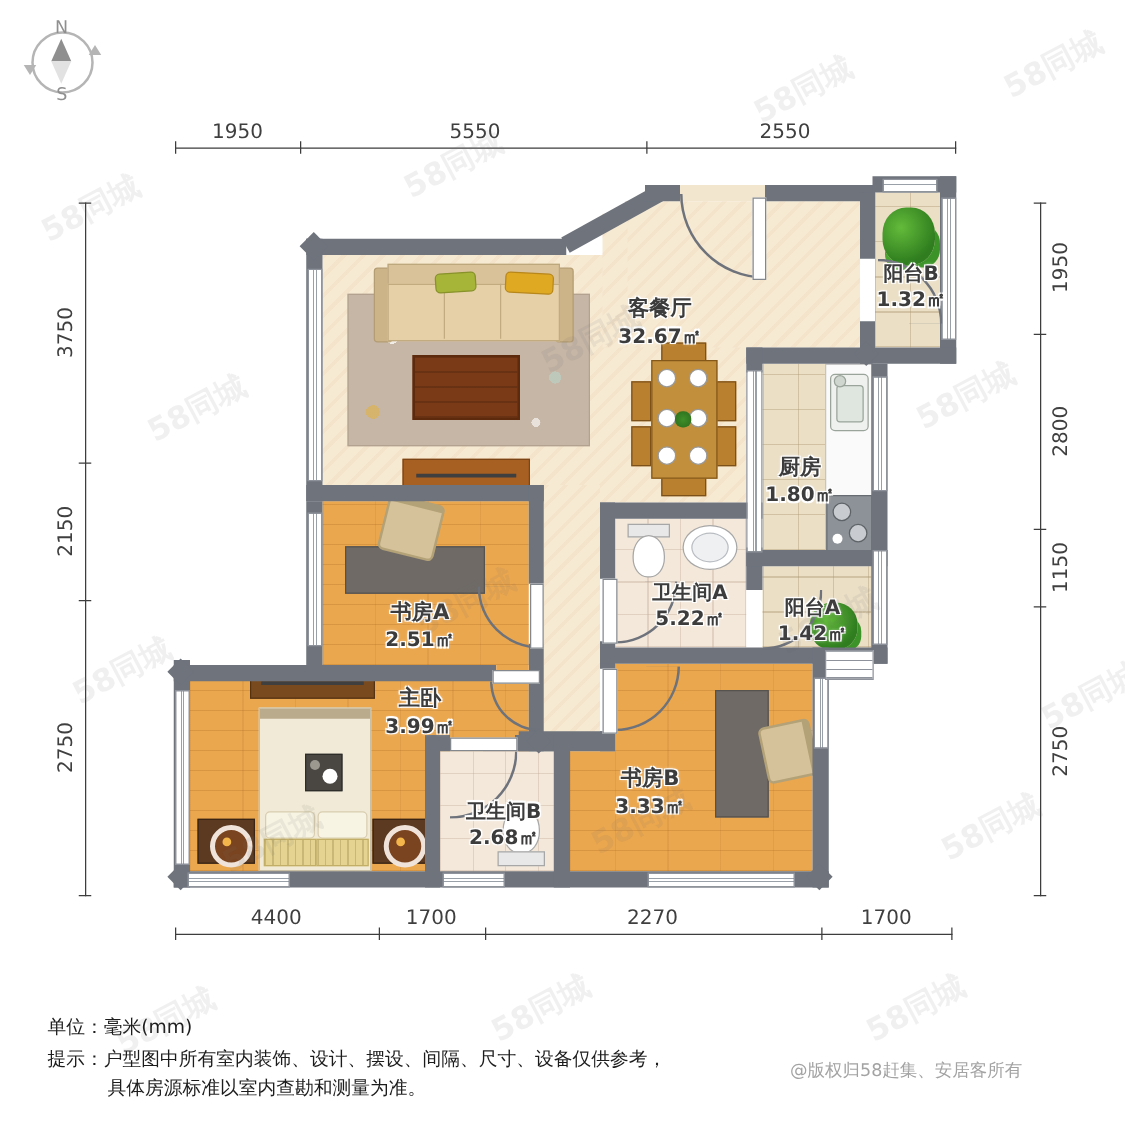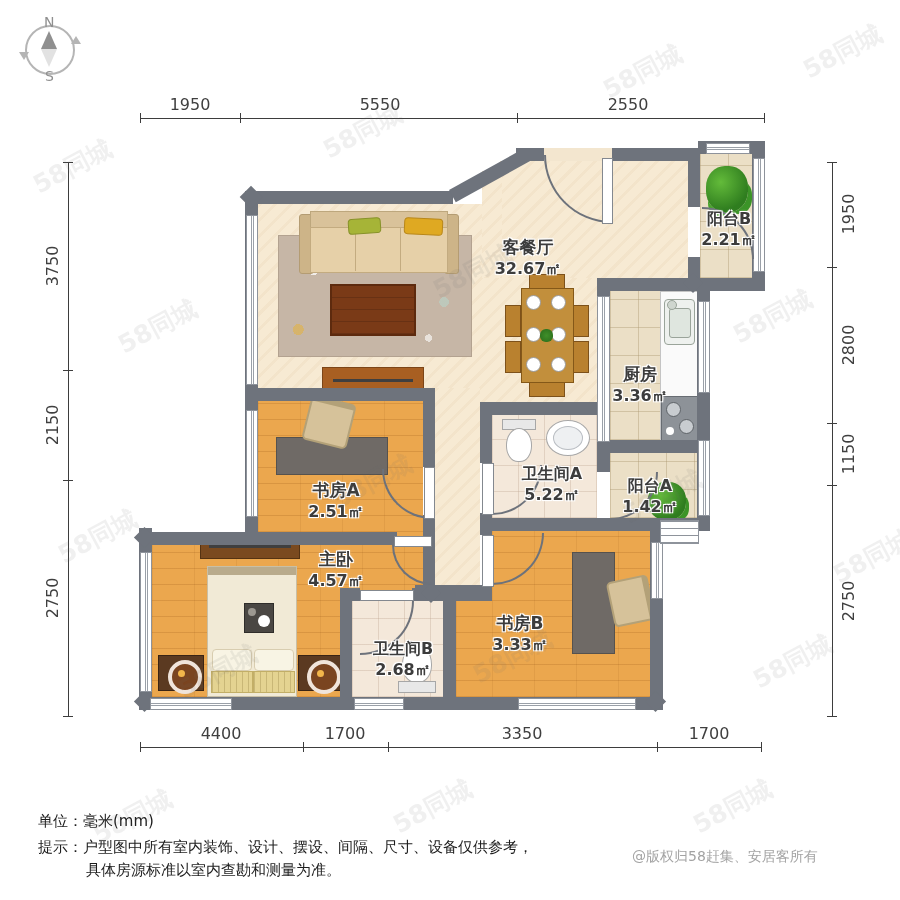--- a/index.html
+++ b/index.html
@@ -76,21 +76,21 @@
 
 <div>
   <div class="dline" style="left:140px;top:747px;width:622px;height:1px;"></div>
   <div class="tickV" style="left:140px;top:742px;"></div>
   <div class="tickV" style="left:303px;top:742px;"></div>
   <div class="tickV" style="left:388px;top:742px;"></div>
   <div class="tickV" style="left:657px;top:742px;"></div>
   <div class="tickV" style="left:761px;top:742px;"></div>
   <div class="dlab" style="left:221px;top:724px;">4400</div>
   <div class="dlab" style="left:345px;top:724px;">1700</div>
-  <div class="dlab" style="left:522px;top:724px;">3350</div>
+  <div class="dlab" style="left:522px;top:724px;">2270</div>
   <div class="dlab" style="left:709px;top:724px;">1700</div>
 </div>
 
 <div>
   <div class="dline" style="left:68px;top:162px;width:1px;height:555px;"></div>
   <div class="tickH" style="left:63px;top:162px;"></div>
   <div class="tickH" style="left:63px;top:370px;"></div>
   <div class="tickH" style="left:63px;top:480px;"></div>
   <div class="tickH" style="left:63px;top:716px;"></div>
   <div class="dlabV" style="left:52px;top:266px;">3750</div>
@@ -309,41 +309,41 @@
 <div class="arc" style="left:610px;top:472px;width:46px;height:46px;border-right-width:2px;border-bottom-width:2px;border-radius:0 0 100% 0;"></div>
 
 <div class="arc" style="left:702px;top:207px;width:50px;height:50px;border-top-width:2px;border-right-width:2px;border-radius:0 100% 0 0;"></div>
 
 <div class="rlabel" style="left:528px;top:236px;">
   <span>客餐厅</span>
   <span class="area">32.67㎡</span>
 </div>
 <div class="rlabel" style="left:729px;top:208px;font-size:16px;">
   <span>阳台B</span>
-  <span class="area">2.21㎡</span>
+  <span class="area">1.32㎡</span>
 </div>
 <div class="rlabel" style="left:640px;top:363px;">
   <span>厨房</span>
-  <span class="area">3.36㎡</span>
+  <span class="area">1.80㎡</span>
 </div>
 <div class="rlabel" style="left:552px;top:463px;font-size:16px;">
   <span>卫生间A</span>
   <span class="area">5.22㎡</span>
 </div>
 <div class="rlabel" style="left:650px;top:475px;font-size:16px;">
   <span>阳台A</span>
   <span class="area">1.42㎡</span>
 </div>
 <div class="rlabel" style="left:336px;top:479px;">
   <span>书房A</span>
   <span class="area">2.51㎡</span>
 </div>
 <div class="rlabel" style="left:336px;top:548px;">
   <span>主卧</span>
-  <span class="area">4.57㎡</span>
+  <span class="area">3.99㎡</span>
 </div>
 <div class="rlabel" style="left:403px;top:638px;font-size:16px;">
   <span>卫生间B</span>
   <span class="area">2.68㎡</span>
 </div>
 <div class="rlabel" style="left:520px;top:612px;">
   <span>书房B</span>
   <span class="area">3.33㎡</span>
 </div>
 

